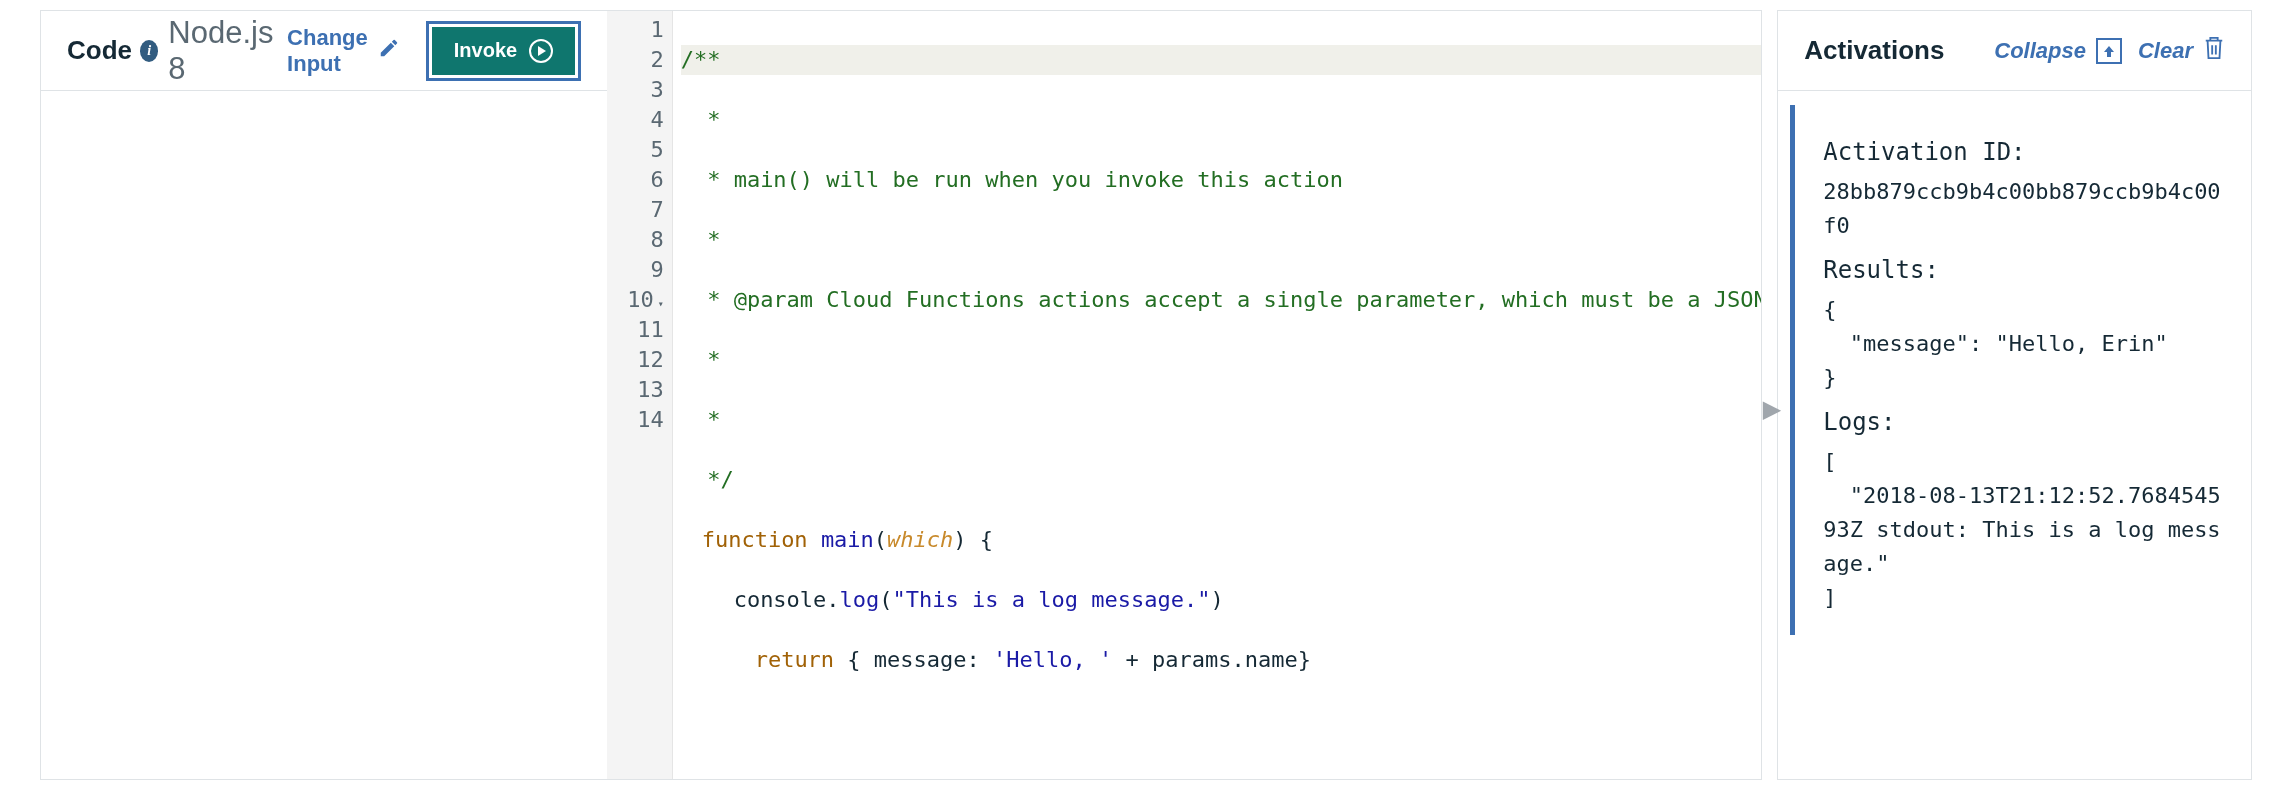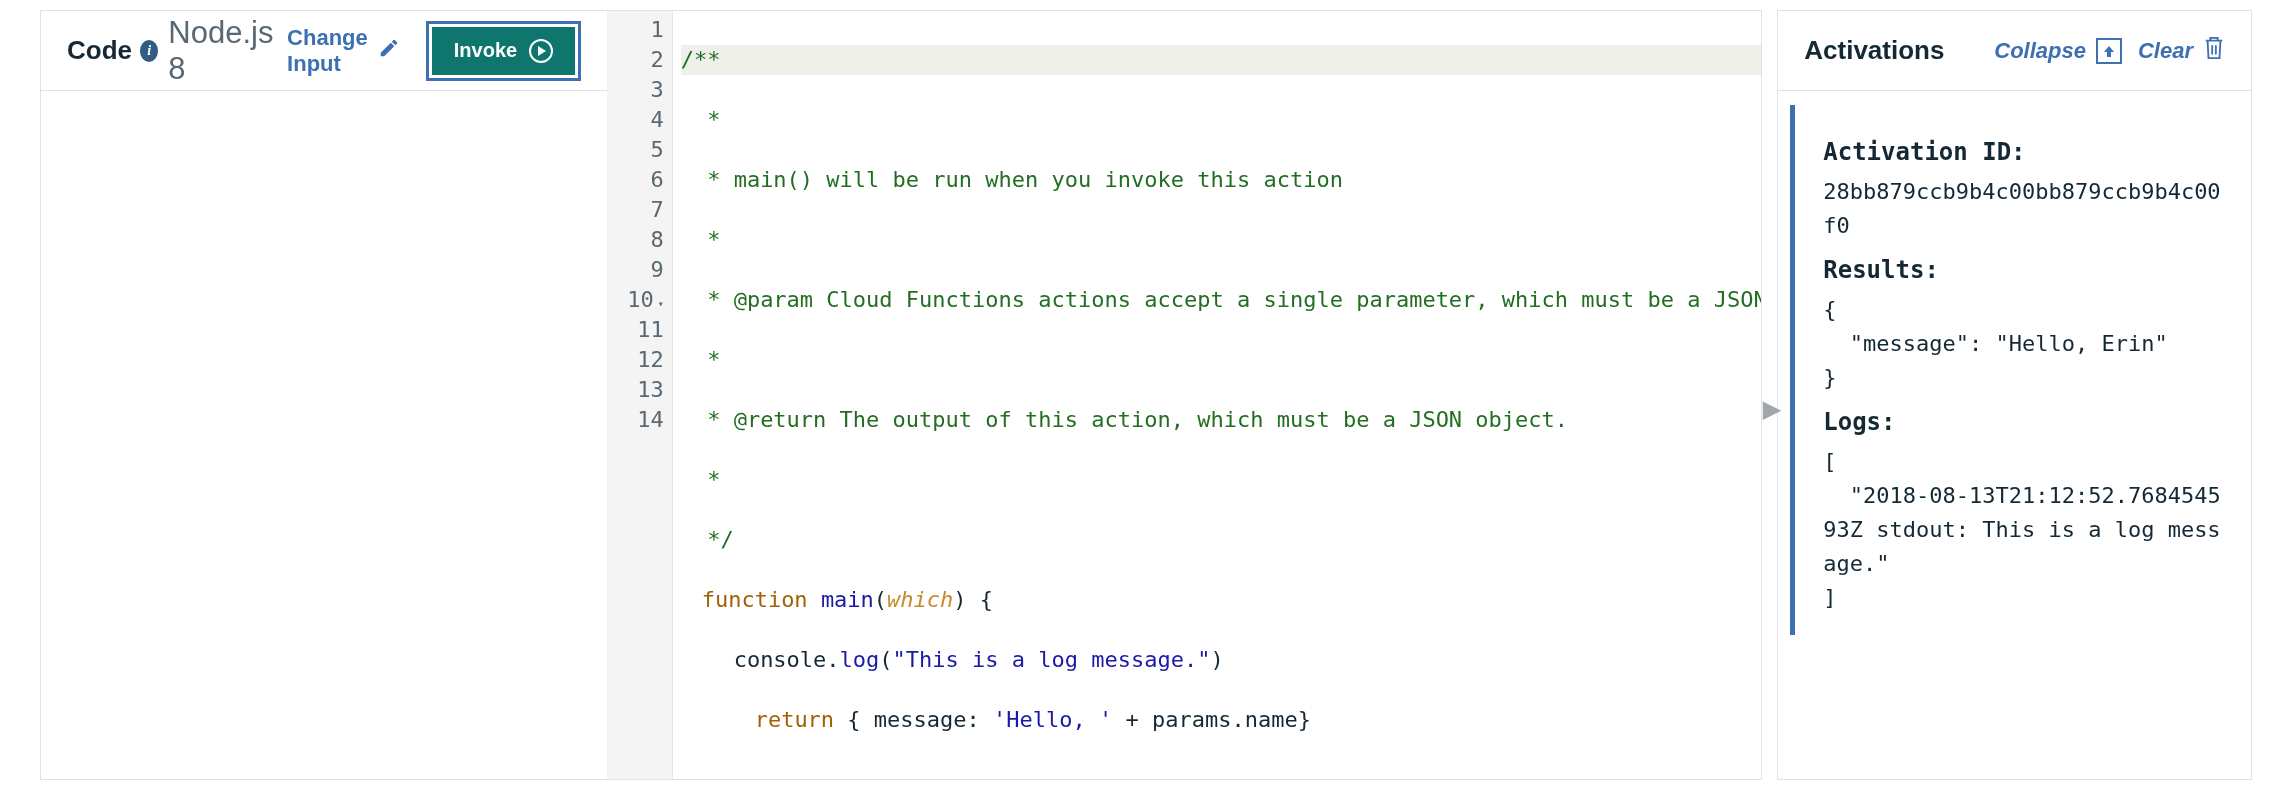--- a/index.html
+++ b/index.html
@@ -181,21 +181,21 @@
     border-left: 5px solid #3d70b2;
     margin: 14px 0 14px 12px;
     padding: 20px 28px;
     font-family: "Menlo","Consolas",monospace;
     font-size: 22px;
     line-height: 34px;
     color:#152935;
   }
   .activation-detail h4 {
     font-family: "Menlo","Consolas",monospace;
-    font-weight:700;
+    font-weight:400;
     font-size:24px;
     margin: 10px 0 6px 0;
   }
   .activation-detail .mono { white-space:pre-wrap; word-break:break-all;}
   .divider-handle {
     position:absolute;
     right:-20px;
     top:50%;
     color:#a0a6ac;
     font-size:24px;
@@ -245,21 +245,20 @@
         <span class="ln">13</span>
         <span class="ln">14</span>
       </div>
       <div class="code-body">
 <div class="code-line hl"><span class="c-comment">/**</span></div>
 <div class="code-line"><span class="c-comment">  *</span></div>
 <div class="code-line"><span class="c-comment">  * main() will be run when you invoke this action</span></div>
 <div class="code-line"><span class="c-comment">  *</span></div>
 <div class="code-line"><span class="c-comment">  * @param Cloud Functions actions accept a single parameter, which must be a JSON</span></div>
 <div class="code-line"><span class="c-comment">  *</span></div>
-<div class="code-line"><span class="c-comment">  * @return The output of this action, which must be a JSON object.</span></div>
 <div class="code-line"><span class="c-comment">  *</span></div>
 <div class="code-line"><span class="c-comment">  */</span></div>
 <div class="code-line"><span class="c-keyword">function</span> <span class="c-func">main</span><span class="c-plain">(</span><span class="c-param">which</span><span class="c-plain">) {</span></div>
 <div class="code-line"><span class="c-plain">    console.</span><span class="c-func">log</span><span class="c-plain">(</span><span class="c-string">"This is a log message."</span><span class="c-plain">)</span></div>
 <div class="code-line"><span class="c-plain">    </span><span class="c-keyword">return</span><span class="c-plain"> { message: </span><span class="c-string">'Hello, '</span><span class="c-plain"> + params.name}</span></div>
 
 
       </div>
     </div>
     <div class="divider-handle">▶</div>

